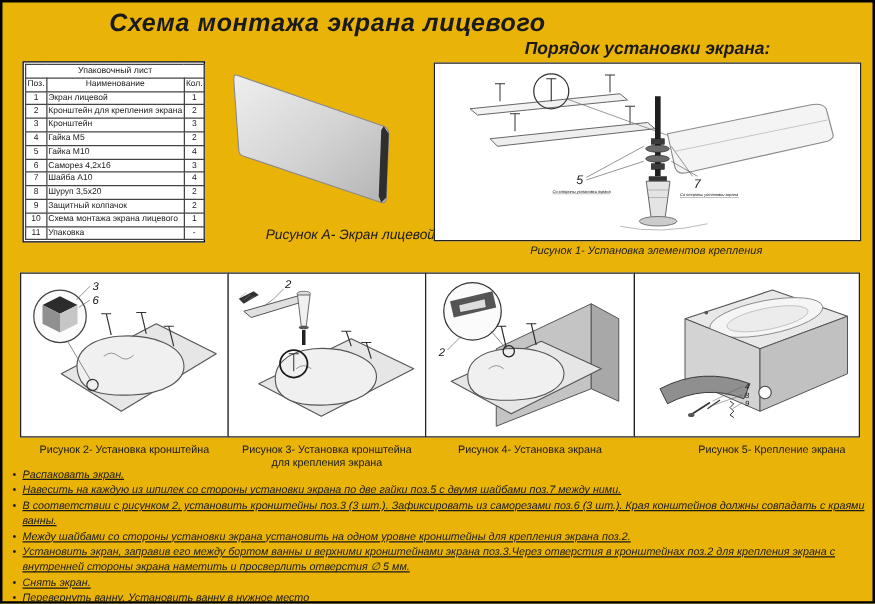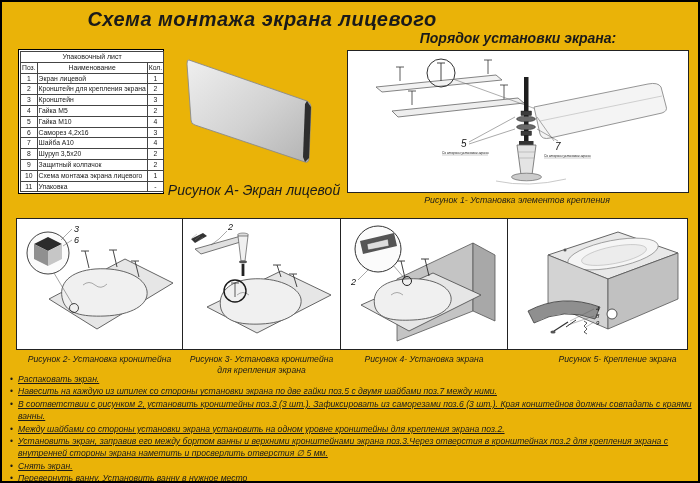--- a/index.html
+++ b/index.html
@@ -17,35 +17,35 @@
   #packing table{border-collapse:collapse;width:100%;border:1px solid #000;}
   #packing td,#packing th{border:0.6px solid #444;font-weight:normal;
     font-size:6.8px;line-height:9.8px;padding:0 1px;white-space:nowrap;overflow:hidden;}
   #packing .t-title{text-align:center;font-size:7px;}
   #packing .c-pos{width:16px;text-align:center;}
   #packing .c-name{text-align:left;}
   #packing .h-name{text-align:center;}
   #packing .c-qty{width:15px;text-align:center;}
   
   #figA-svg{top:48px;left:168px;width:168px;height:130px;}
-  #figA-cap{top:180px;left:158px;width:188px;text-align:center;
-    font-size:14px;font-style:italic;}
+  #figA-cap{top:180px;left:158px;width:188px;text-align:right;
+    font-size:11px;font-style:italic;}
   
   #order-heading{top:28px;left:350px;width:332px;text-align:center;
     font-size:14px;font-style:italic;font-weight:bold;}
   
   #fig1-box{top:48px;left:345px;width:340px;height:141px;border:1px solid #222;background:#fff;}
   #fig1-cap{top:193px;left:345px;width:340px;text-align:center;font-size:8.8px;font-style:italic;}
   
   .cell{top:216px;height:132px;border:1px solid #222;background:#fff;box-sizing:border-box;}
   #cell2{left:14px;width:167px;}
   #cell3{left:180px;width:159px;}
   #cell4{left:338px;width:168px;}
   #cell5{left:505px;width:181px;}
-  .cap{top:352px;text-align:center;font-size:8.6px;font-style:italic;}
+  .cap{top:352px;text-align:center;font-size:8.6px;}
   #cap2{left:14px;width:167px;}
   #cap3a{left:180px;width:159px;}
   #cap3b{left:180px;width:159px;top:363px;}
   #cap4{left:338px;width:168px;}
   #cap5{left:525px;width:181px;}
   
   #instructions{top:371px;left:7px;width:686px;}
   .instr{position:relative;padding-left:9px;font-size:8.6px;font-style:italic;
     line-height:12.4px;text-decoration:underline;}
   .instr::before{content:"\2022";position:absolute;left:1px;top:0;font-style:normal;}

